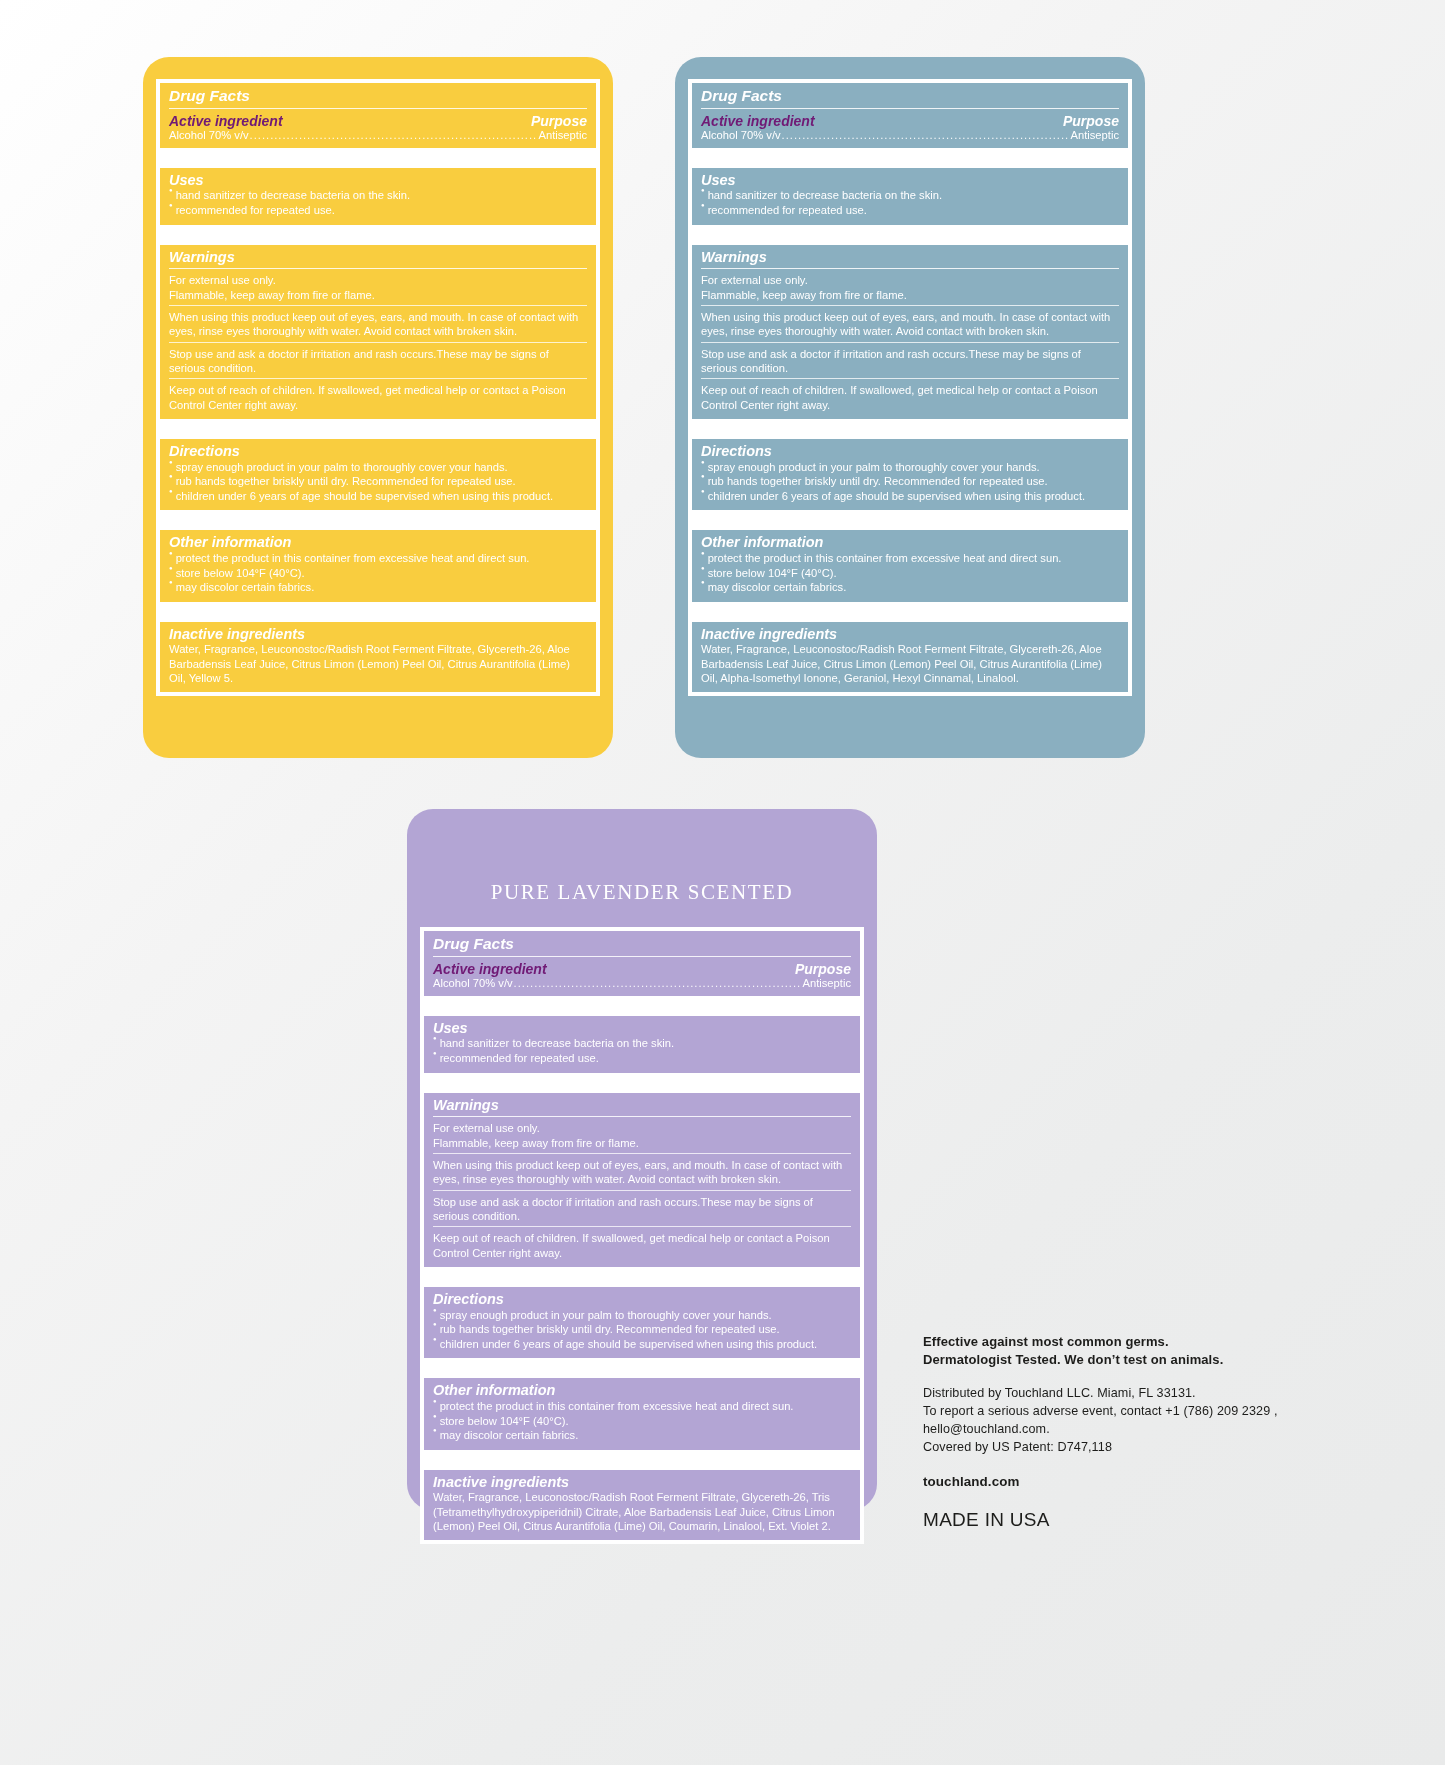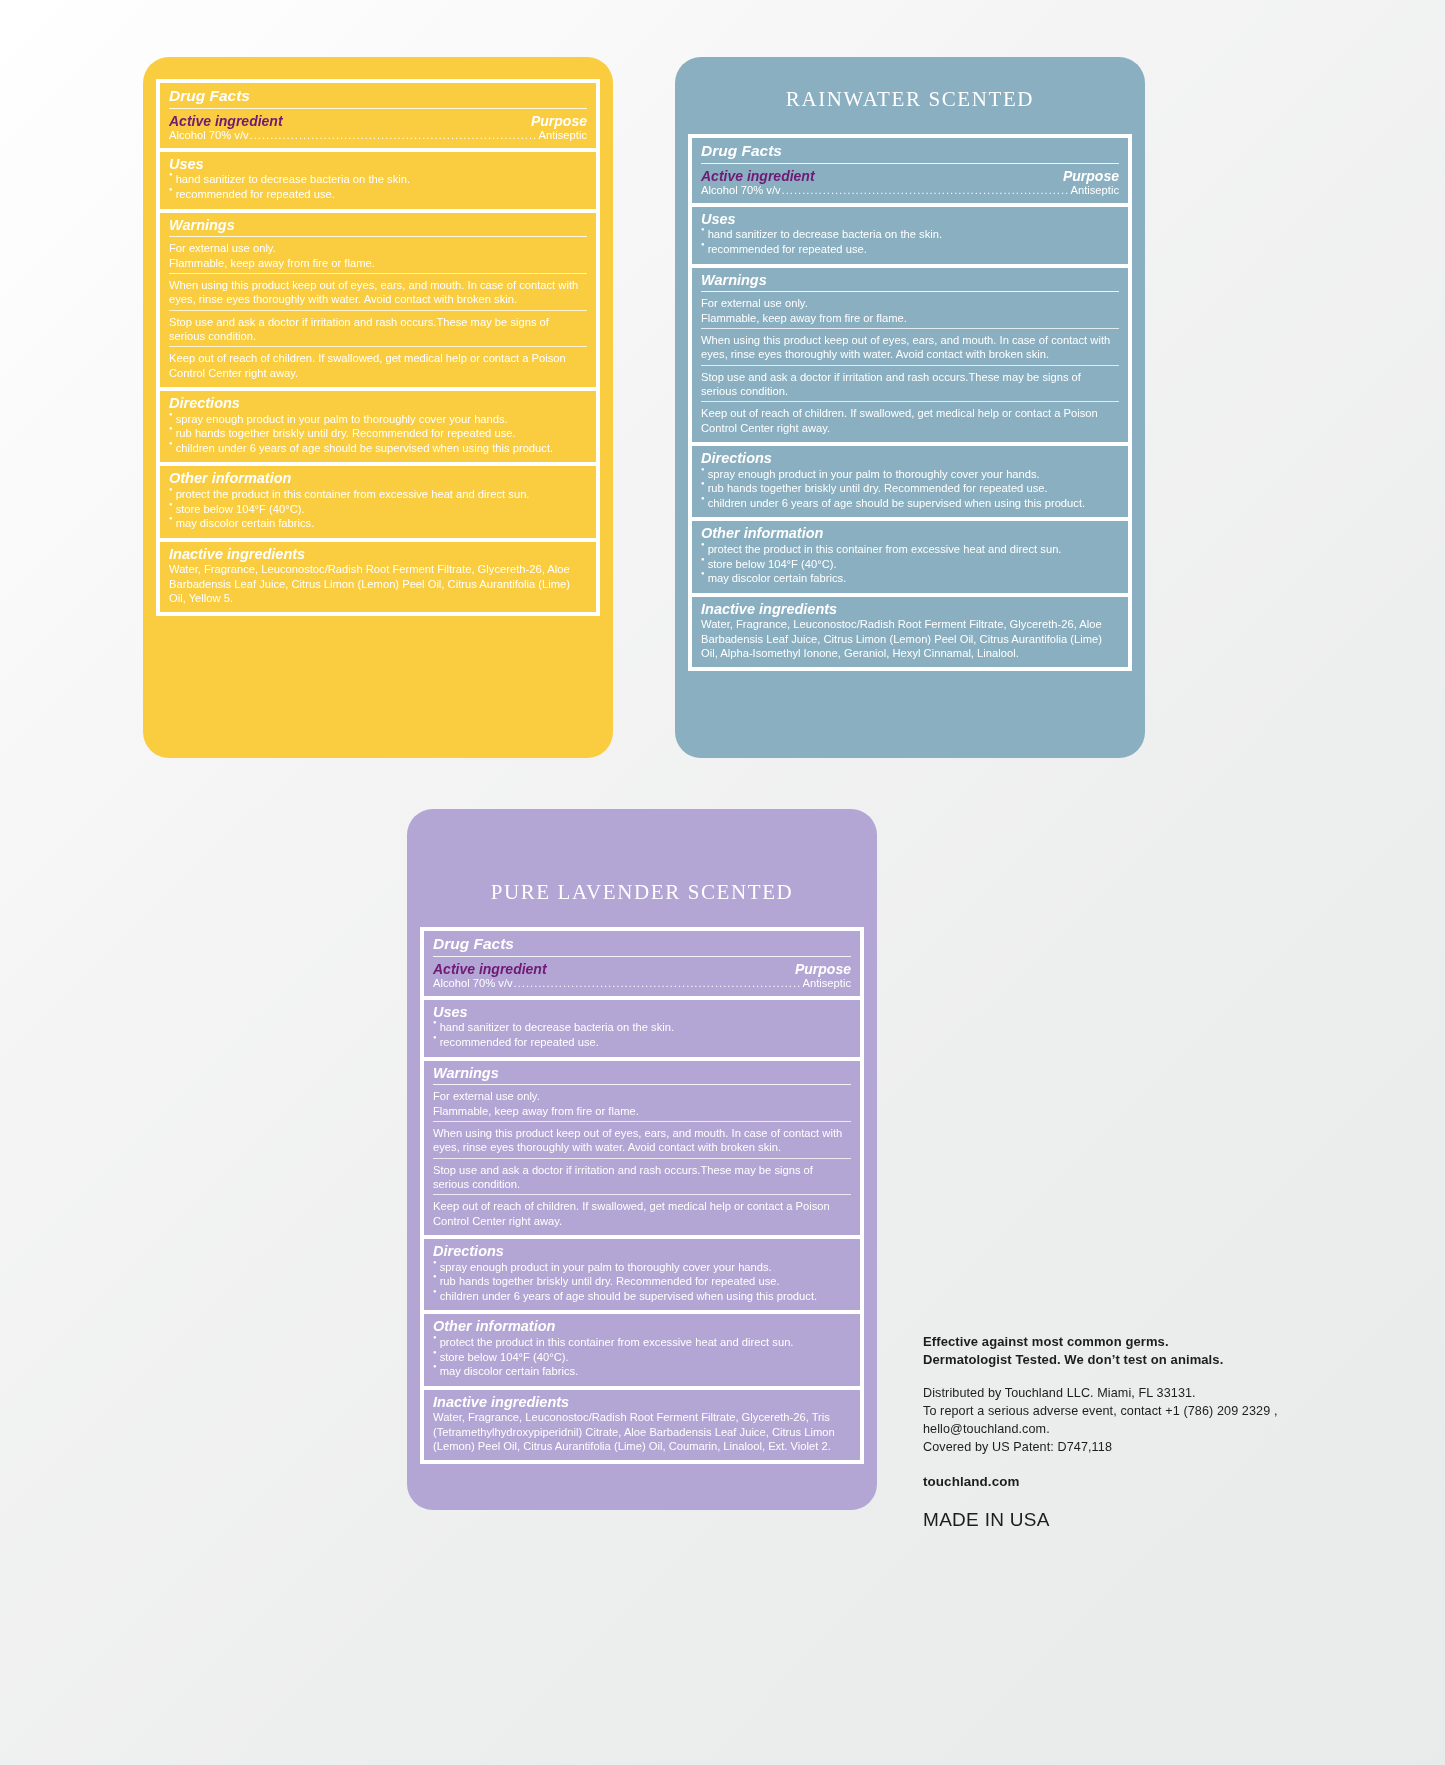--- a/index.html
+++ b/index.html
@@ -25,21 +25,21 @@
     text-align: center;
     color: #ffffff;
     font-family: "Liberation Serif", serif;
     font-weight: 400;
     letter-spacing: 1.6px;
   }
   .facts {
     border: 4px solid #ffffff;
     display: flex;
     flex-direction: column;
-    gap: 4px;
+    gap: 20px;
     background: #ffffff;
   }
   .sect {
     padding: 4px 9px 7px 9px;
   }
 
   .h-title {
     font-style: italic;
     font-weight: bold;
     color: #ffffff;
@@ -242,21 +242,20 @@
 
     <div class="sect">
       <div class="h-title">Inactive ingredients</div>
       <div class="para">Water, Fragrance, Leuconostoc/Radish Root Ferment Filtrate, Glycereth-26, Aloe Barbadensis Leaf Juice, Citrus Limon (Lemon) Peel Oil, Citrus Aurantifolia (Lime) Oil, Yellow 5.</div>
     </div>
 
   </div>
 </section>
 
 <section class="panel" id="panel-rainwater">
-  <div class="panel-title">RAINWATER SCENTED</div>
   <div class="facts">
 
     <div class="sect">
       <div class="h-title drugfacts">Drug Facts</div>
       <div class="rule"></div>
       <div class="row">
         <span class="ai-label">Active ingredient</span>
         <span class="purpose-label">Purpose</span>
       </div>
       <div class="dotline">

